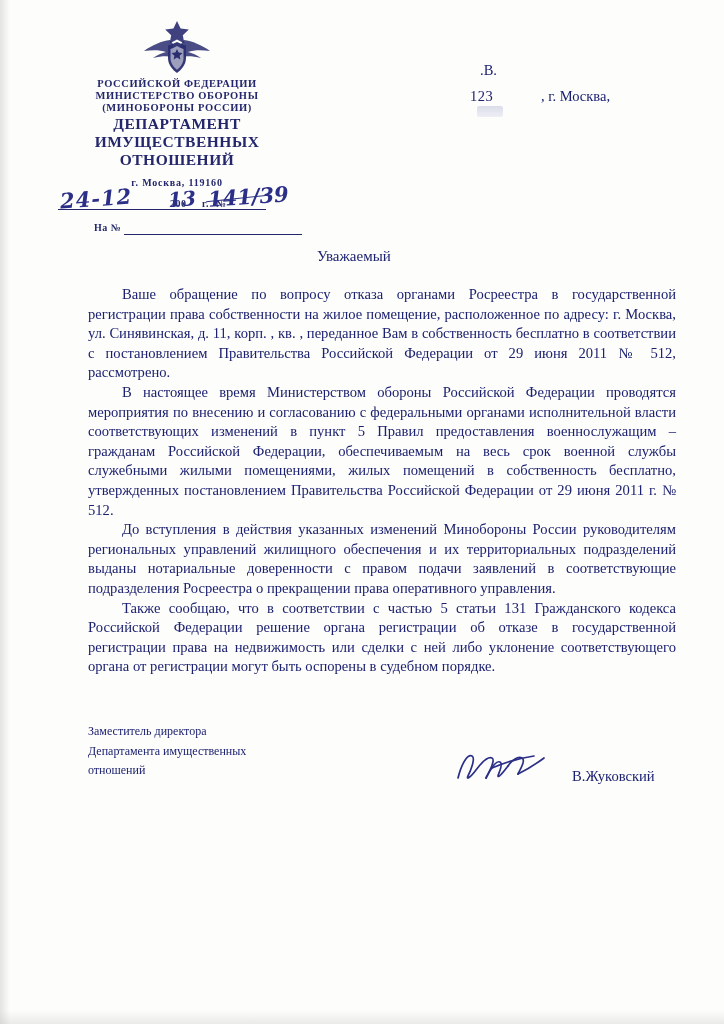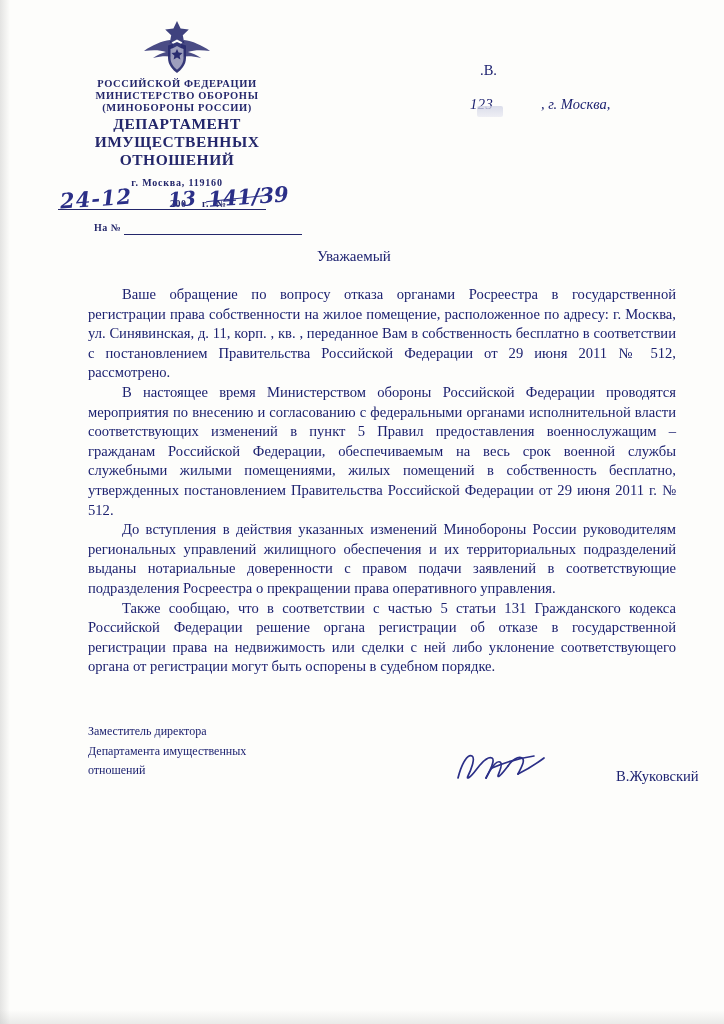--- a/index.html
+++ b/index.html
@@ -134,21 +134,21 @@
   .addressee {
     position: absolute;
     left: 470px;
     top: 58px;
     width: 230px;
     font-size: 14.5px;
     line-height: 24px;
     color: #1d2270;
   }
   .addressee .line-v { margin-left: 10px; }
-  .addressee .line-idx { margin-top: 10px; font-style: italic; }
+  .addressee .line-idx { margin-top: 2px; }
   .addressee .line-idx .idx { letter-spacing: 0.5px; }
   .addressee .line-idx .city { margin-left: 44px; }
   .addr-smudge {
     position: absolute;
     left: 7px;
     top: 48px;
     width: 26px;
     height: 11px;
     background: linear-gradient(180deg,#cfd2e4,#e9eaf2);
     opacity: 0.75;
@@ -188,21 +188,20 @@
     font-size: 12px;
     line-height: 19.6px;
     color: #1d2270;
   }
   .signer-name {
     position: absolute;
     left: 572px;
     top: 768px;
     font-size: 14.6px;
     color: #1d2270;
-    margin-left: 44px;
   }
   .signature {
     position: absolute;
     left: 452px;
     top: 748px;
     width: 110px;
     height: 40px;
   }
   .signature svg { display: block; }
 

